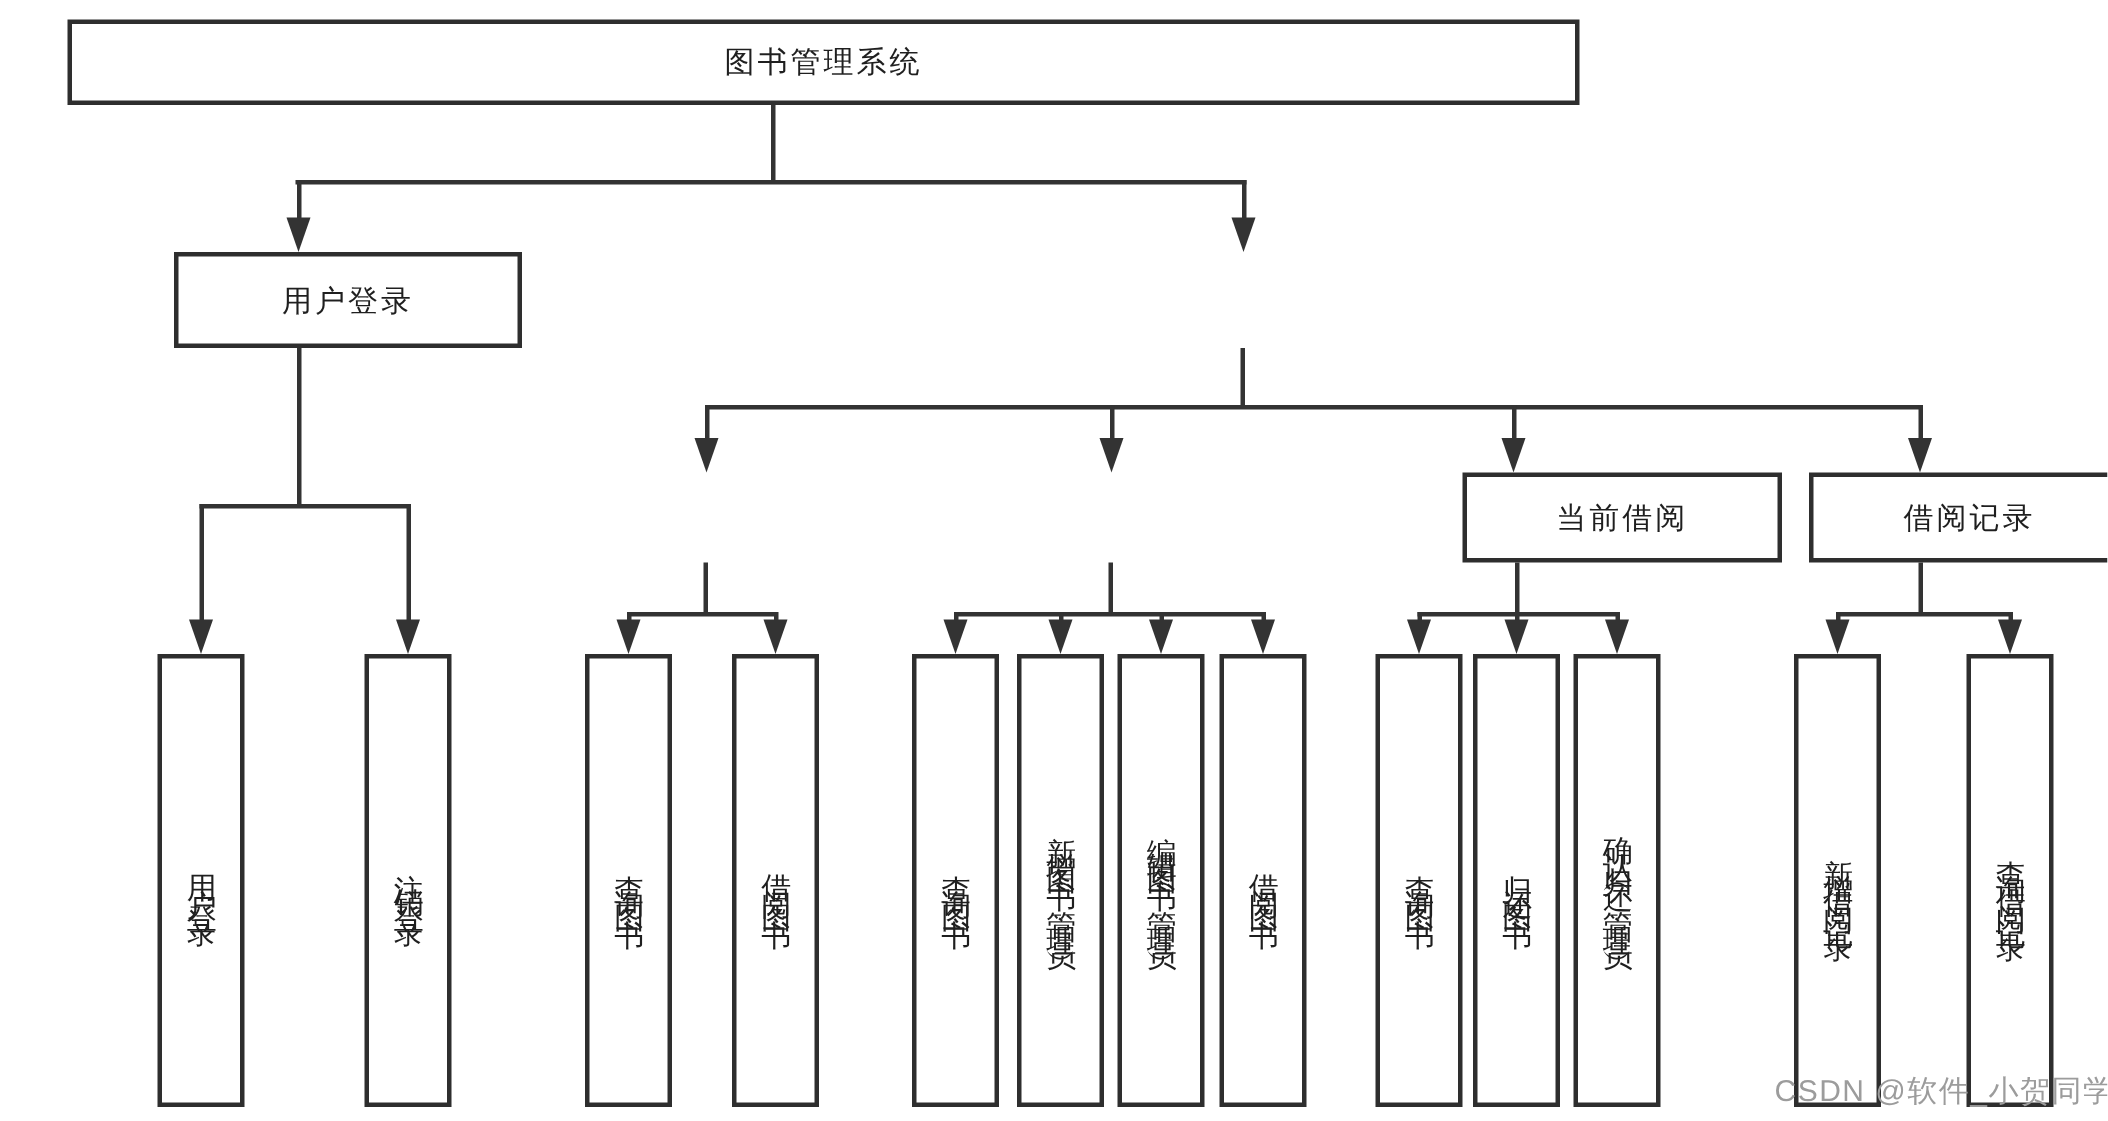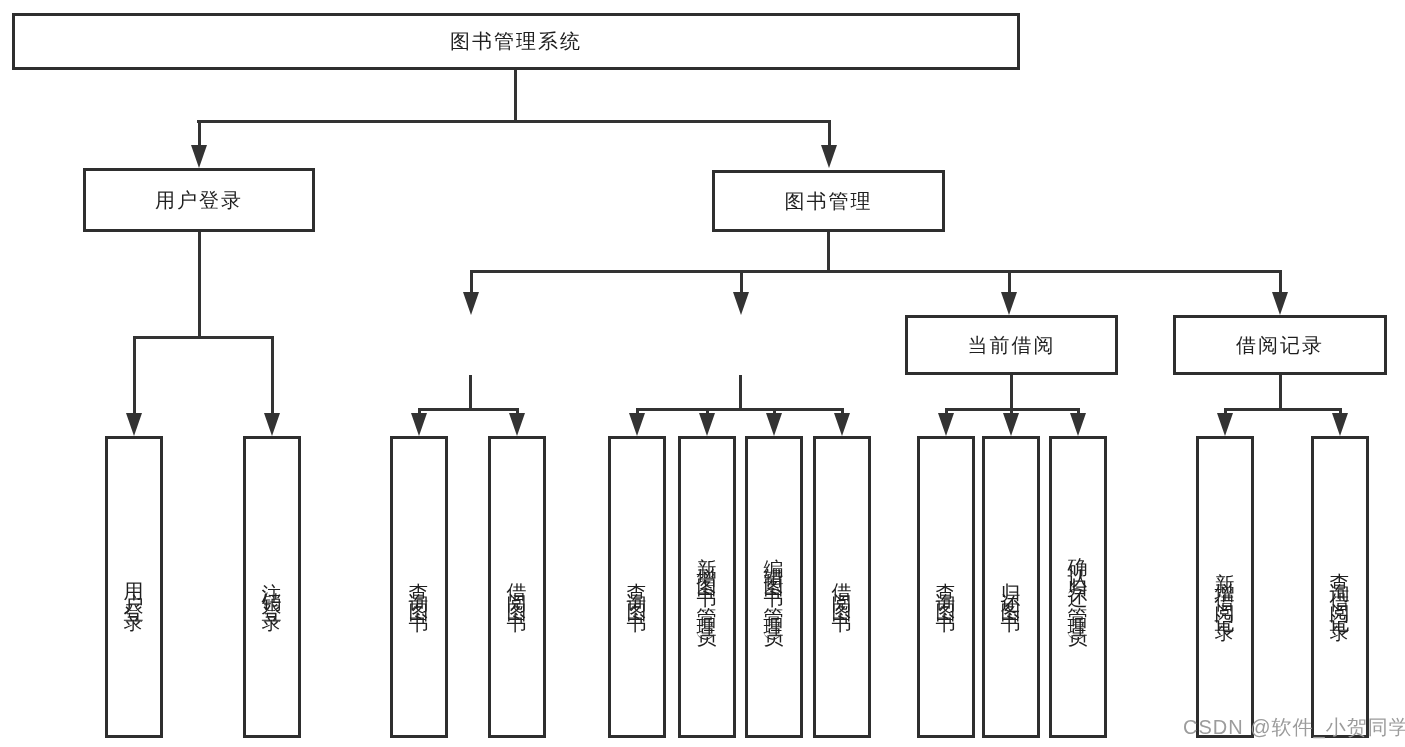--- a/index.html
+++ b/index.html
@@ -17,20 +17,21 @@
     border:3px solid #2e2e2e;
     background:#ffffff;
     display:flex;
     align-items:center;
     justify-content:center;
   }
   .h-node{
     font-size:20px;
     letter-spacing:2px;
     white-space:nowrap;
+    margin-left:33px;
   }
   .v-node{
     writing-mode:vertical-rl;
     text-orientation:mixed;
     font-size:20px;
     letter-spacing:10px;
     line-height:1;
   }
   .hline,.vline{position:absolute;background:#333333;}
   .hline{height:3px;}
@@ -60,41 +61,40 @@
   <div class="node h-node" style="left:12px;top:13px;width:1008px;height:57px;">图书管理系统</div>
 
   <div class="vline" style="left:514px;top:70px;height:50px;"></div>
   <div class="hline" style="left:197px;top:120px;width:634px;"></div>
   <div class="vline" style="left:198px;top:120px;height:28px;"></div>
   <div class="arrowhead" style="left:191px;top:145px;"></div>
   <div class="vline" style="left:828px;top:120px;height:28px;"></div>
   <div class="arrowhead" style="left:821px;top:145px;"></div>
 
   <div class="node h-node" style="left:83px;top:168px;width:232px;height:64px;">用户登录</div>
-  <div class="node h-node" style="left:712px;top:170px;width:233px;height:62px;">图书管理</div>
 
   <div class="vline" style="left:198px;top:232px;height:104px;"></div>
   <div class="hline" style="left:133px;top:336px;width:141px;"></div>
   <div class="vline" style="left:133px;top:336px;height:80px;"></div>
   <div class="arrowhead" style="left:126px;top:413px;"></div>
   <div class="vline" style="left:271px;top:336px;height:80px;"></div>
   <div class="arrowhead" style="left:264px;top:413px;"></div>
 
   <div class="vline" style="left:827px;top:232px;height:38px;"></div>
   <div class="hline" style="left:470px;top:270px;width:812px;"></div>
   <div class="vline" style="left:470px;top:270px;height:25px;"></div>
   <div class="arrowhead" style="left:463px;top:292px;"></div>
   <div class="vline" style="left:740px;top:270px;height:25px;"></div>
   <div class="arrowhead" style="left:733px;top:292px;"></div>
   <div class="vline" style="left:1008px;top:270px;height:25px;"></div>
   <div class="arrowhead" style="left:1001px;top:292px;"></div>
   <div class="vline" style="left:1279px;top:270px;height:25px;"></div>
   <div class="arrowhead" style="left:1272px;top:292px;"></div>
 
-  <div class="node h-node" style="left:905px;top:315px;width:213px;height:60px;text-align:right;">当前借阅</div>
+  <div class="node h-node" style="left:942px;top:315px;width:213px;height:60px;text-align:right;">当前借阅</div>
   <div class="node h-node" style="left:1173px;top:315px;width:214px;height:60px;">借阅记录</div>
 
   <div class="vline" style="left:469px;top:375px;height:33px;"></div>
   <div class="hline" style="left:418px;top:408px;width:100px;"></div>
   <div class="vline" style="left:418px;top:408px;height:8px;"></div>
   <div class="arrowhead" style="left:411px;top:413px;"></div>
   <div class="vline" style="left:516px;top:408px;height:8px;"></div>
   <div class="arrowhead" style="left:509px;top:413px;"></div>
 
   <div class="vline" style="left:739px;top:375px;height:33px;"></div>

